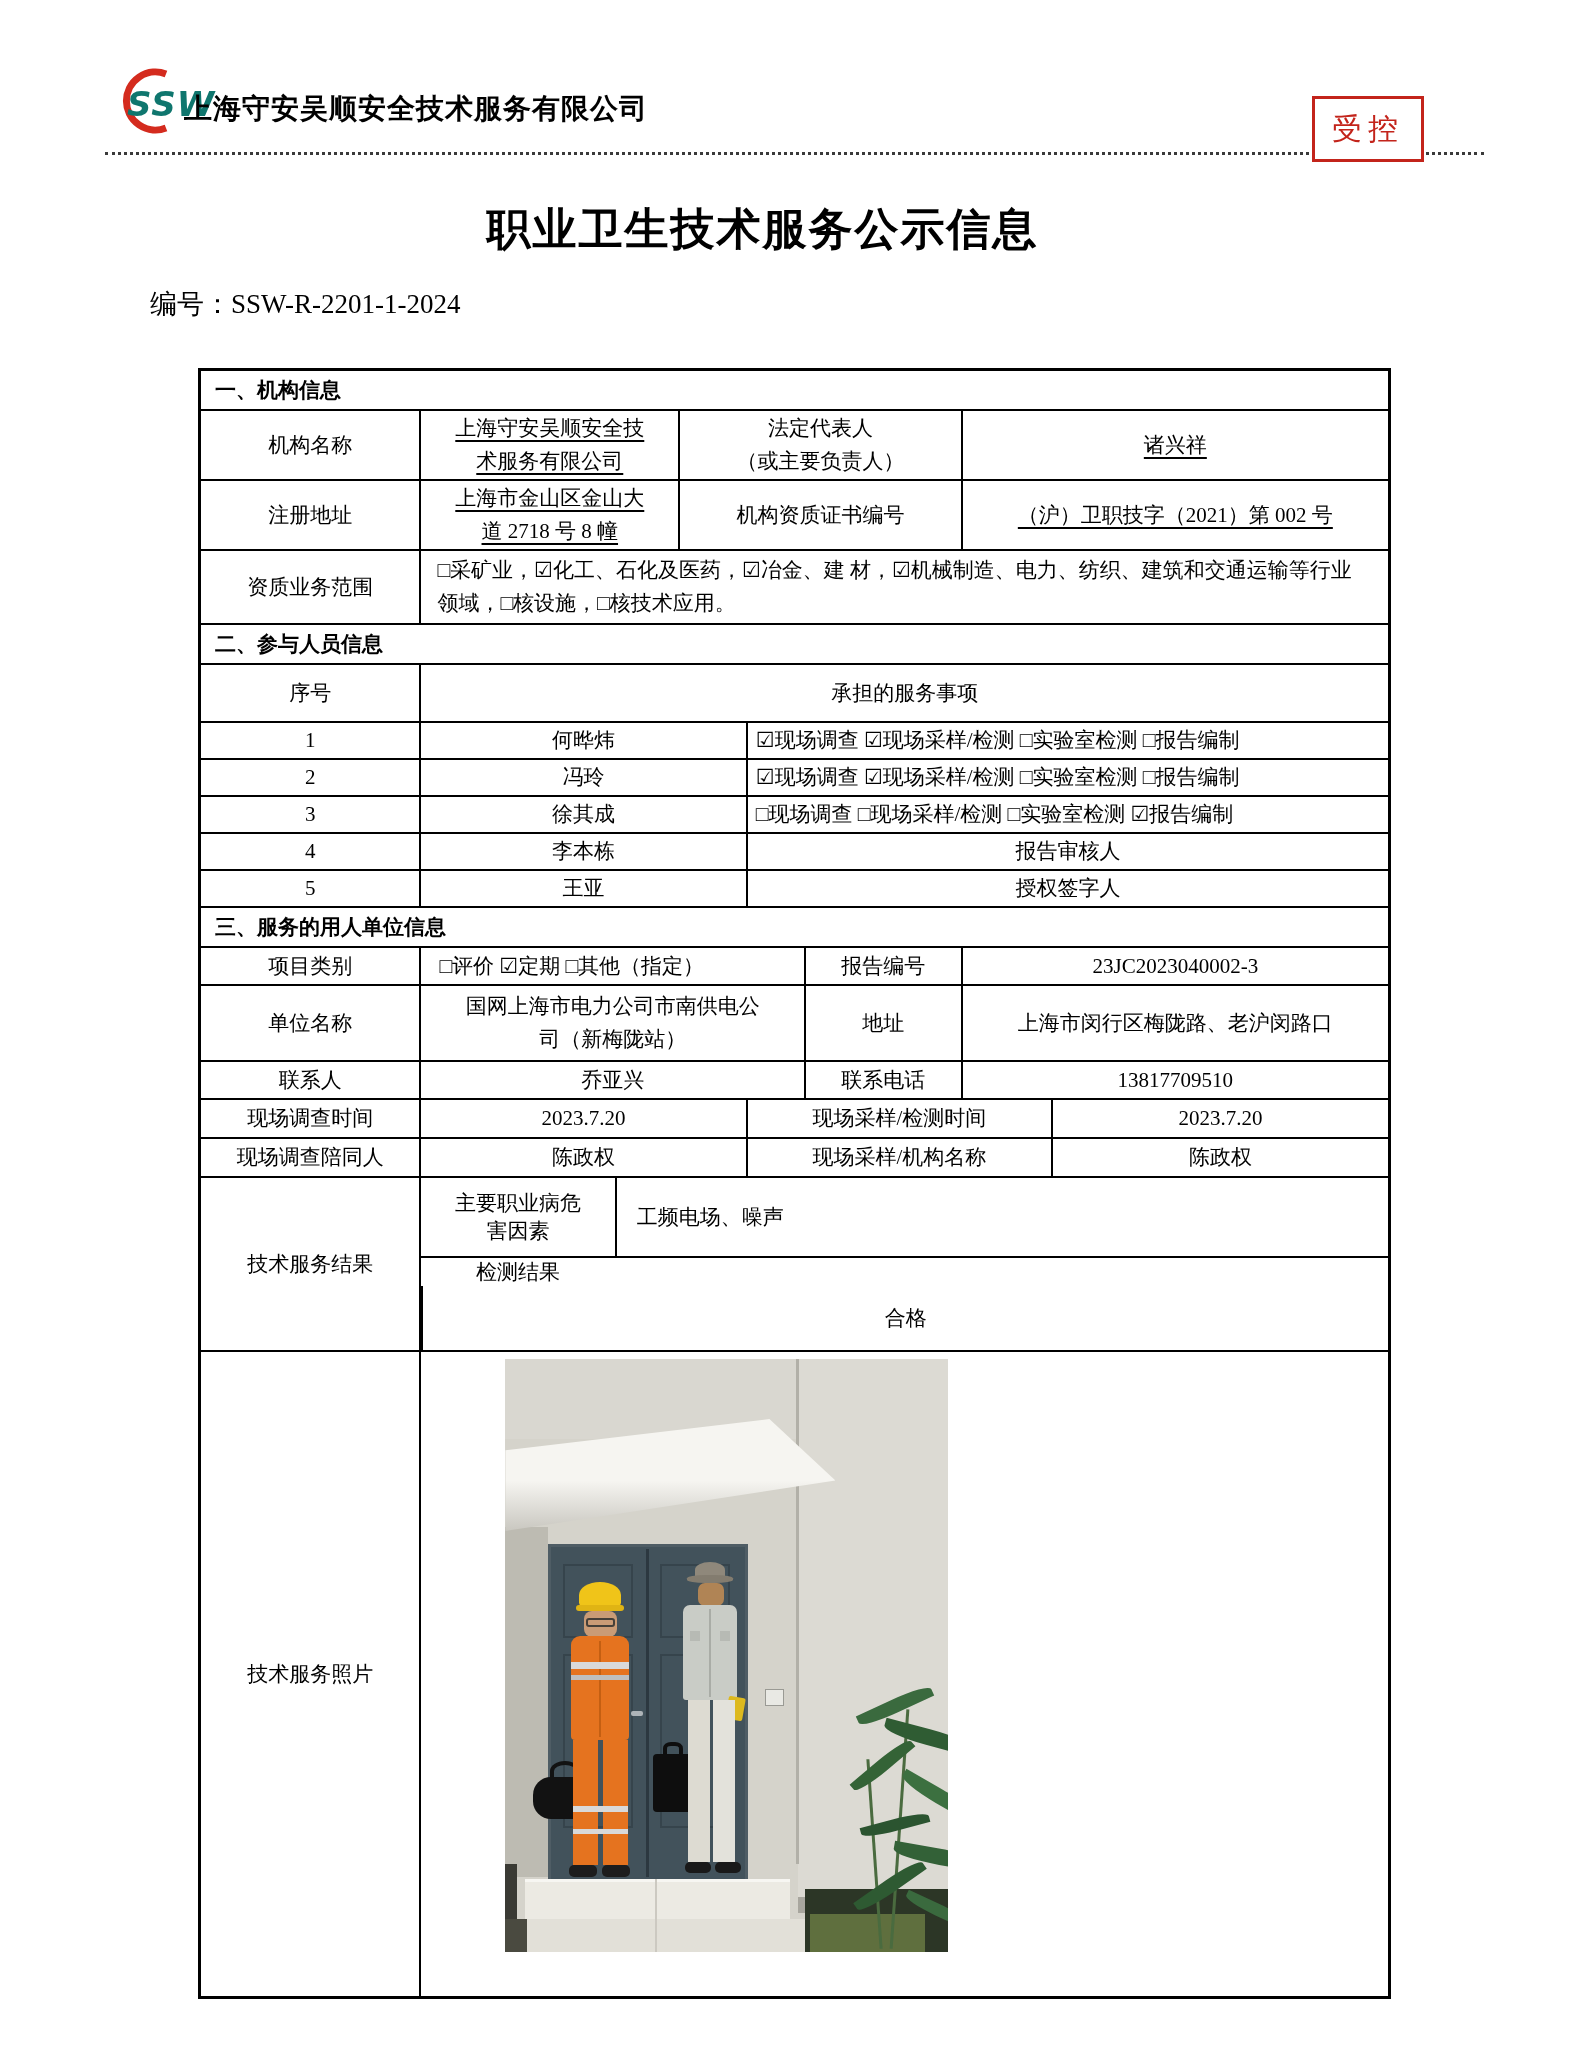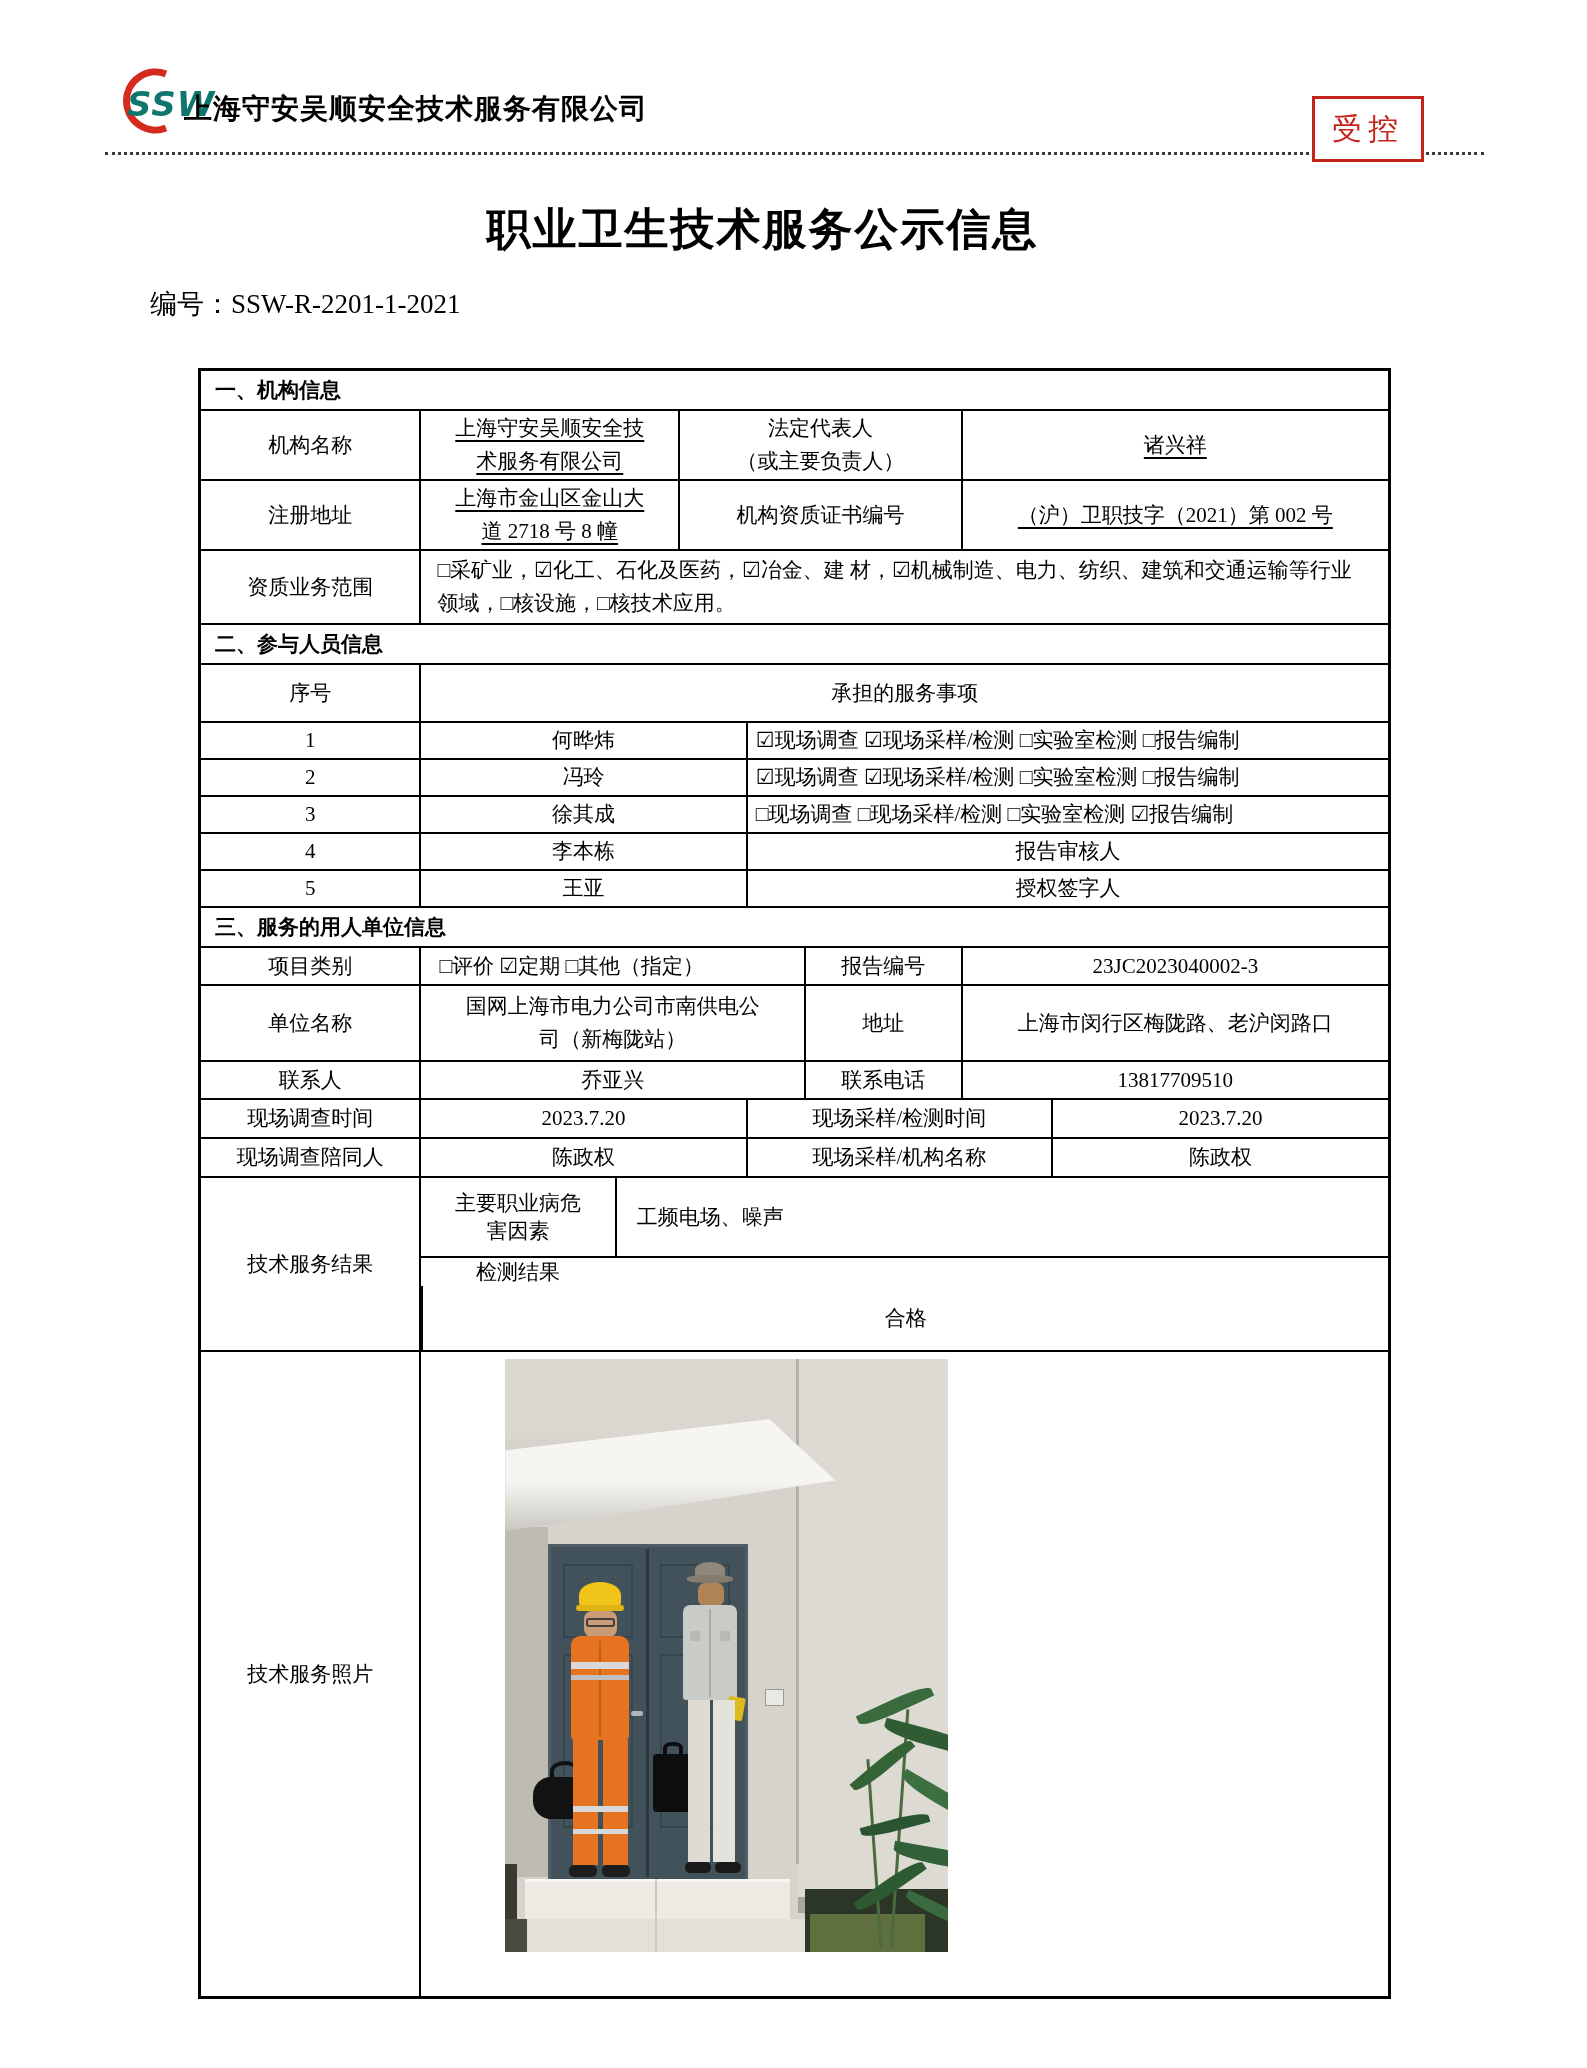--- a/index.html
+++ b/index.html
@@ -114,21 +114,21 @@
     <div class="logo-ssw">SSW</div>
     <div class="company">上海守安吴顺安全技术服务有限公司</div>
     <div class="stamp">受控</div>
     <div class="hdr-rule"></div>
   </div>
 
   <div class="title-wrap">
     <h1 class="title">职业卫生技术服务公示信息</h1>
   </div>
   <div class="doc-no">
-    <span>编号：</span><span>SSW-R-2201-1-2021</span>
+    <span>编号：</span><span>SSW-R-2201-1-2024</span>
   </div>
 
   <div class="tbl">
 
     <div class="row first sec" style="height:38px">一、机构信息</div>
     <div class="row" style="height:68px">
       <div class="c" style="width:18.4%">机构名称</div>
       <div class="c und" style="width:21.8%;padding:0 30px">上海守安吴顺安全技术服务有限公司</div>
       <div class="c" style="width:23.8%;flex-direction:column">
         <div>法定代表人</div>

